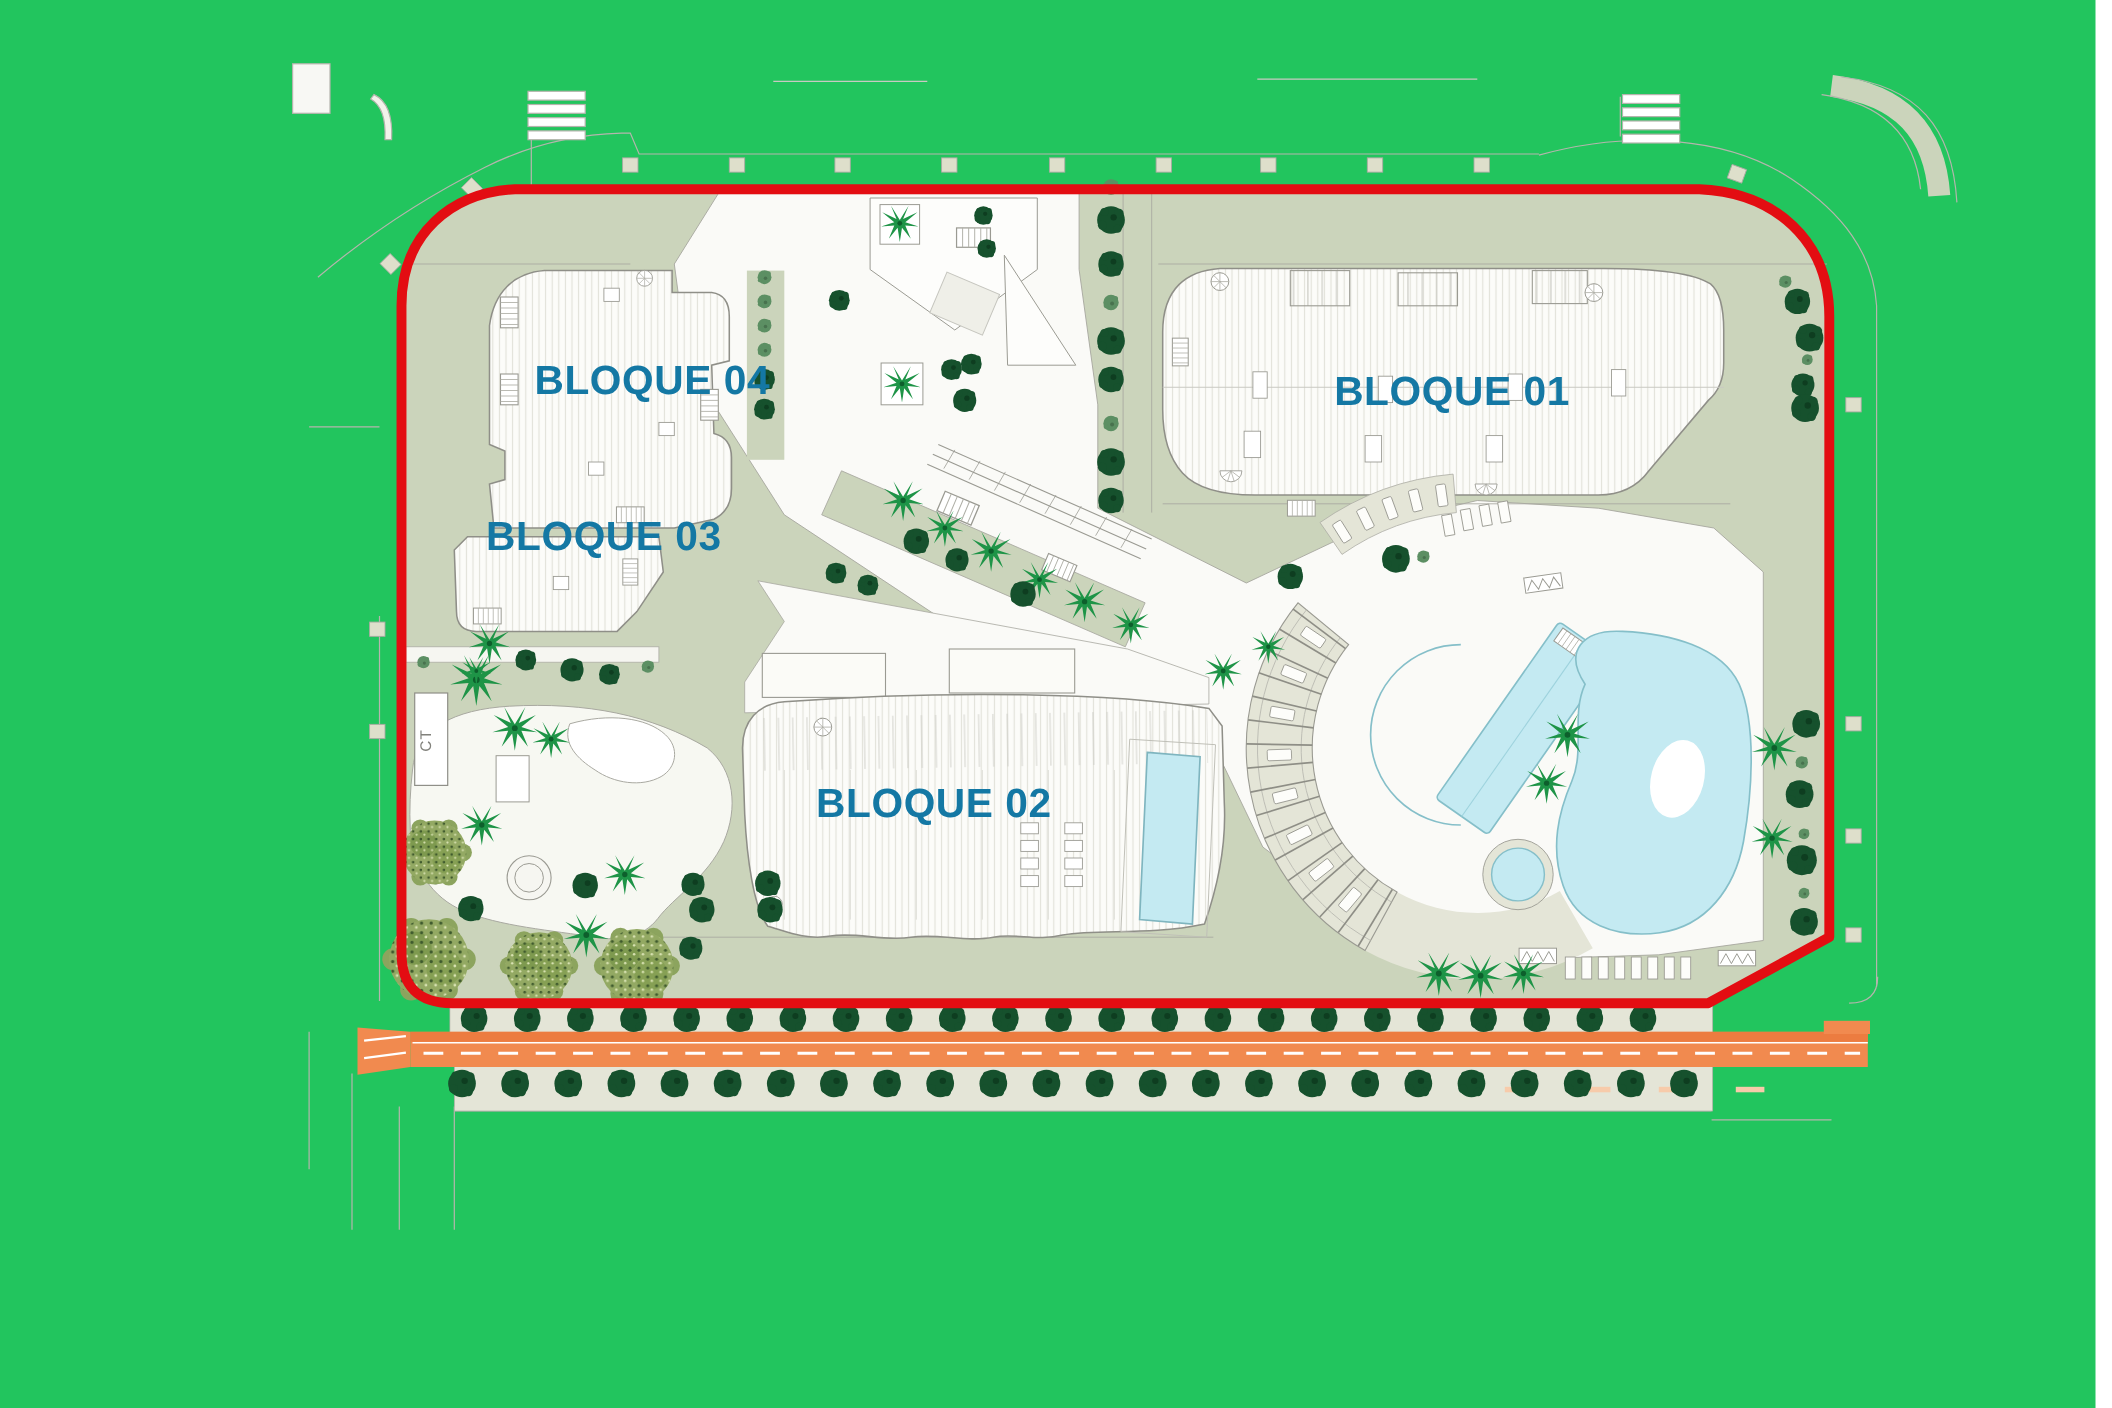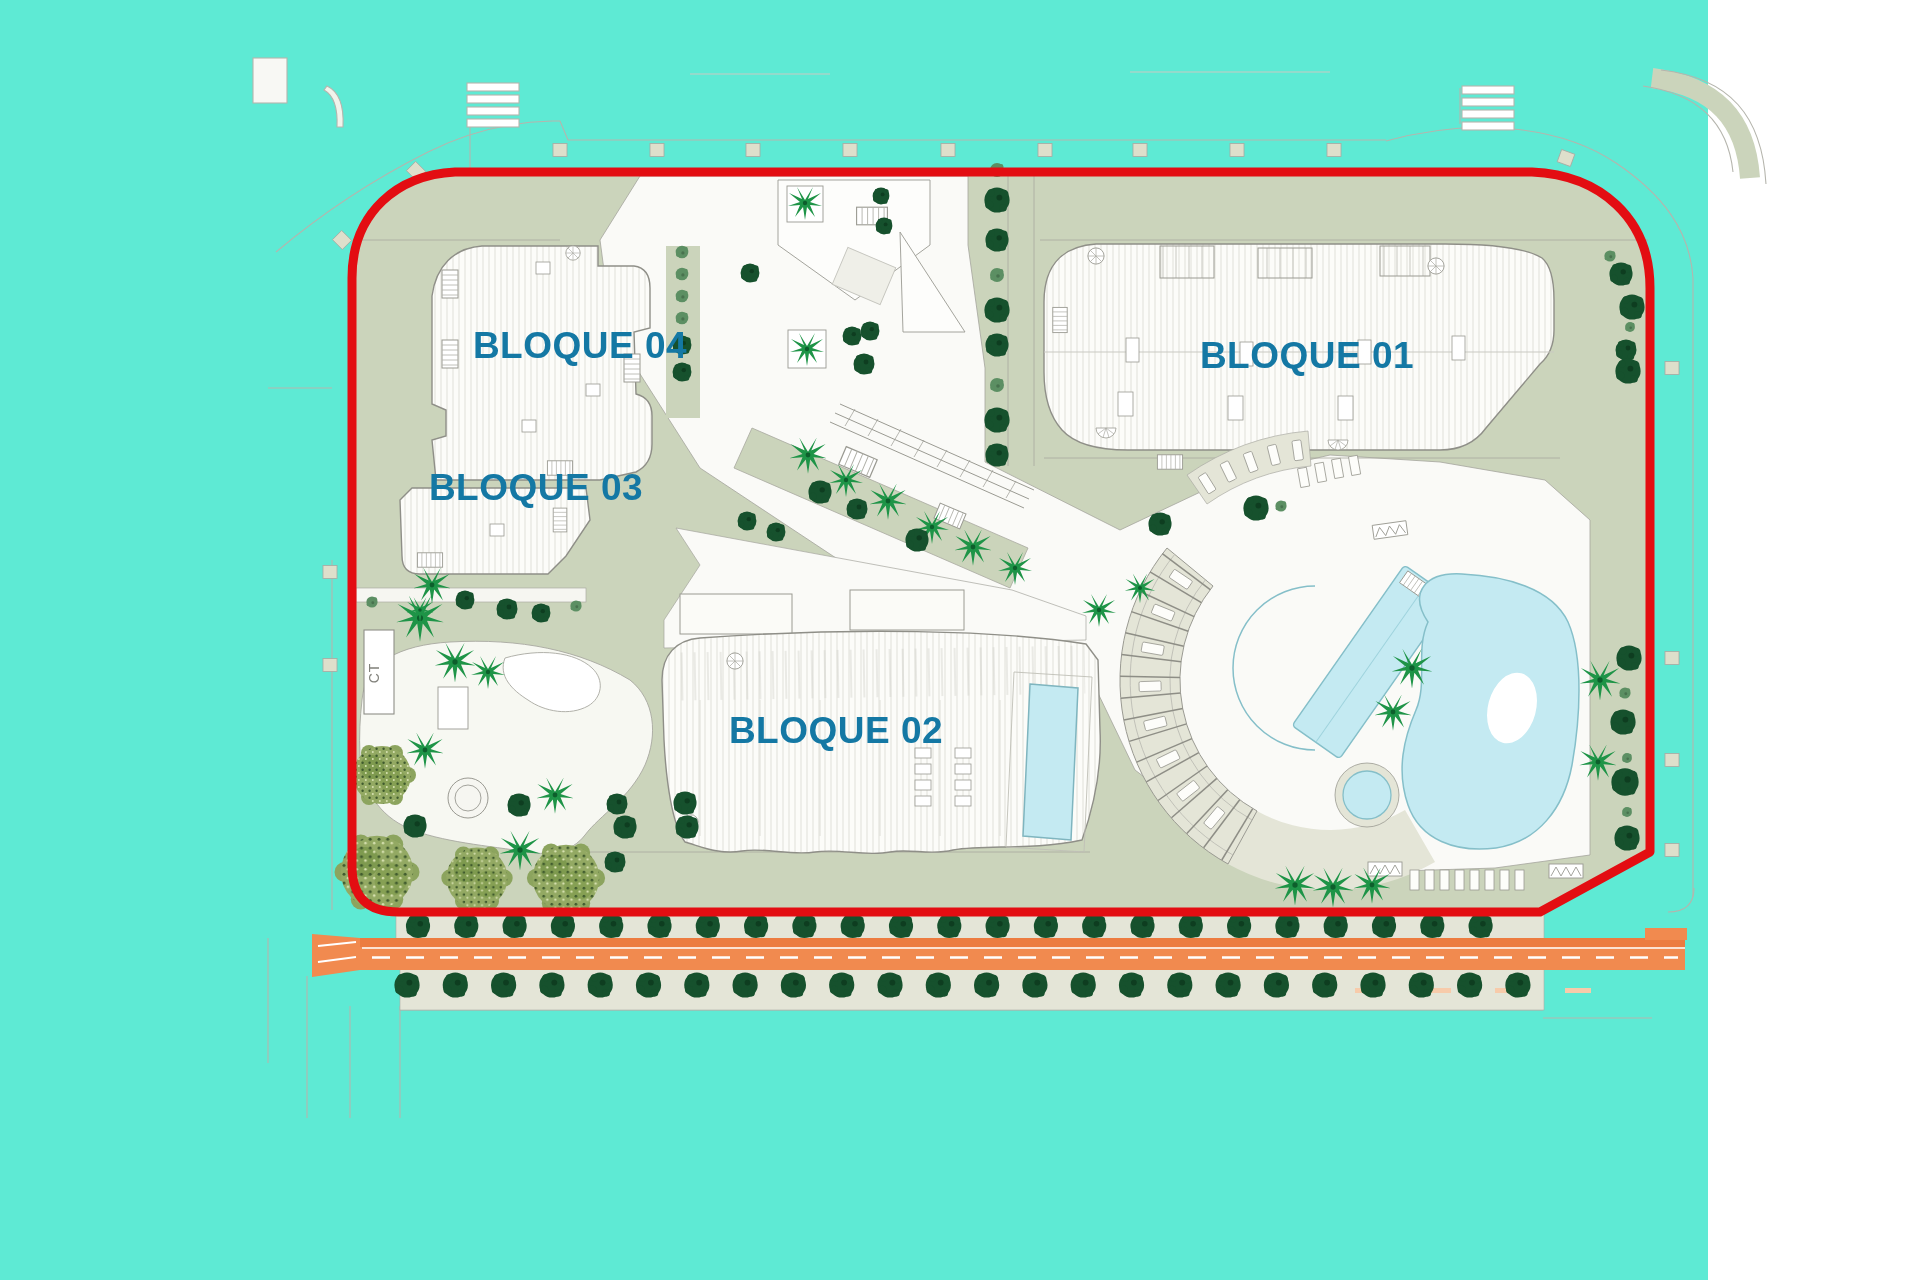--- a/index.html
+++ b/index.html
@@ -1,17 +1,17 @@
 <!DOCTYPE html>
 <html><head>
 <meta charset="utf-8">
 <style>
   html,body{margin:0;padding:0;background:#ffffff;}
   body{width:1920px;height:1280px;overflow:hidden;font-family:"Liberation Sans",sans-serif;}
-  .stage{position:relative;width:1708px;height:1280px;background:#5eead4;}
+  .stage{position:relative;width:1892px;height:1280px;background:#22c55e;padding-left:13px;}
   svg{display:block;}
   .lbl{font-family:"Liberation Sans",sans-serif;font-weight:bold;font-size:37px;letter-spacing:.5px;}
   .ct{font-family:"Liberation Sans",sans-serif;font-size:14px;fill:#82827c;letter-spacing:1px;}
 </style>
 </head>
 <body>
 
 <div class="stage">
 <svg width="1920" height="1280" viewBox="0 0 1920 1280">
 <defs>

